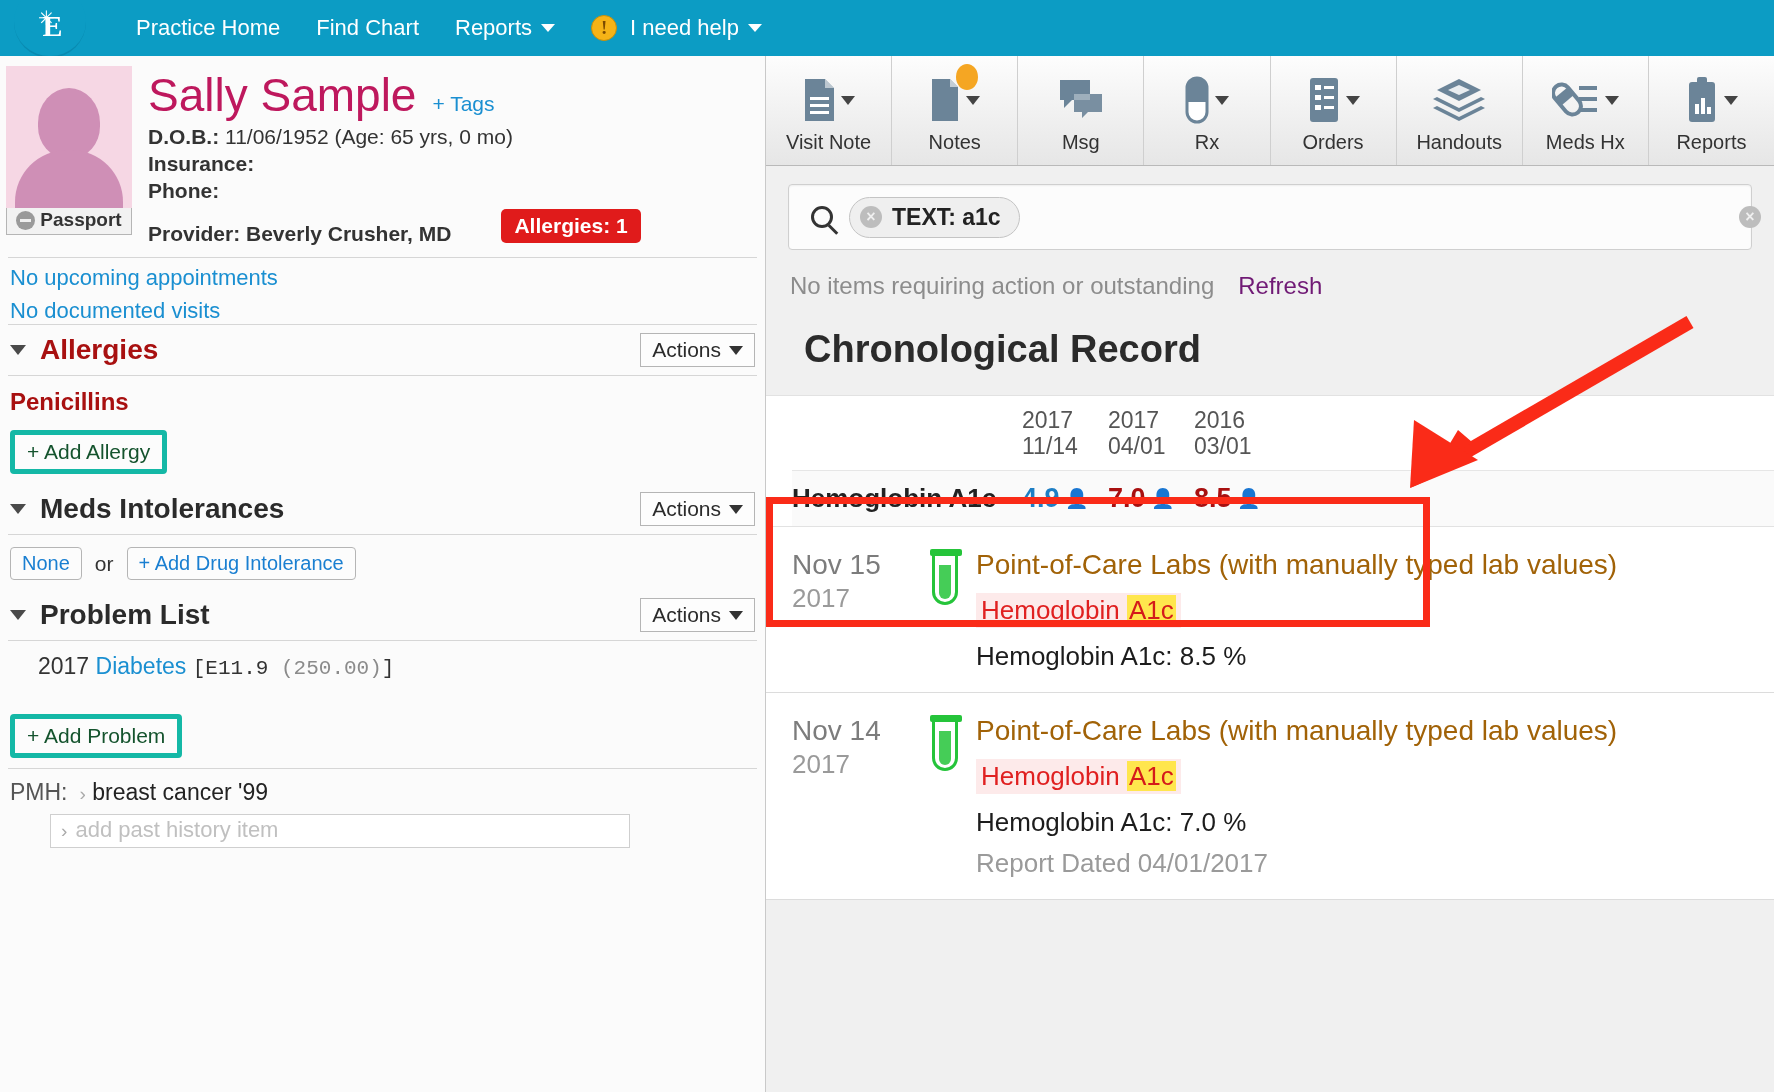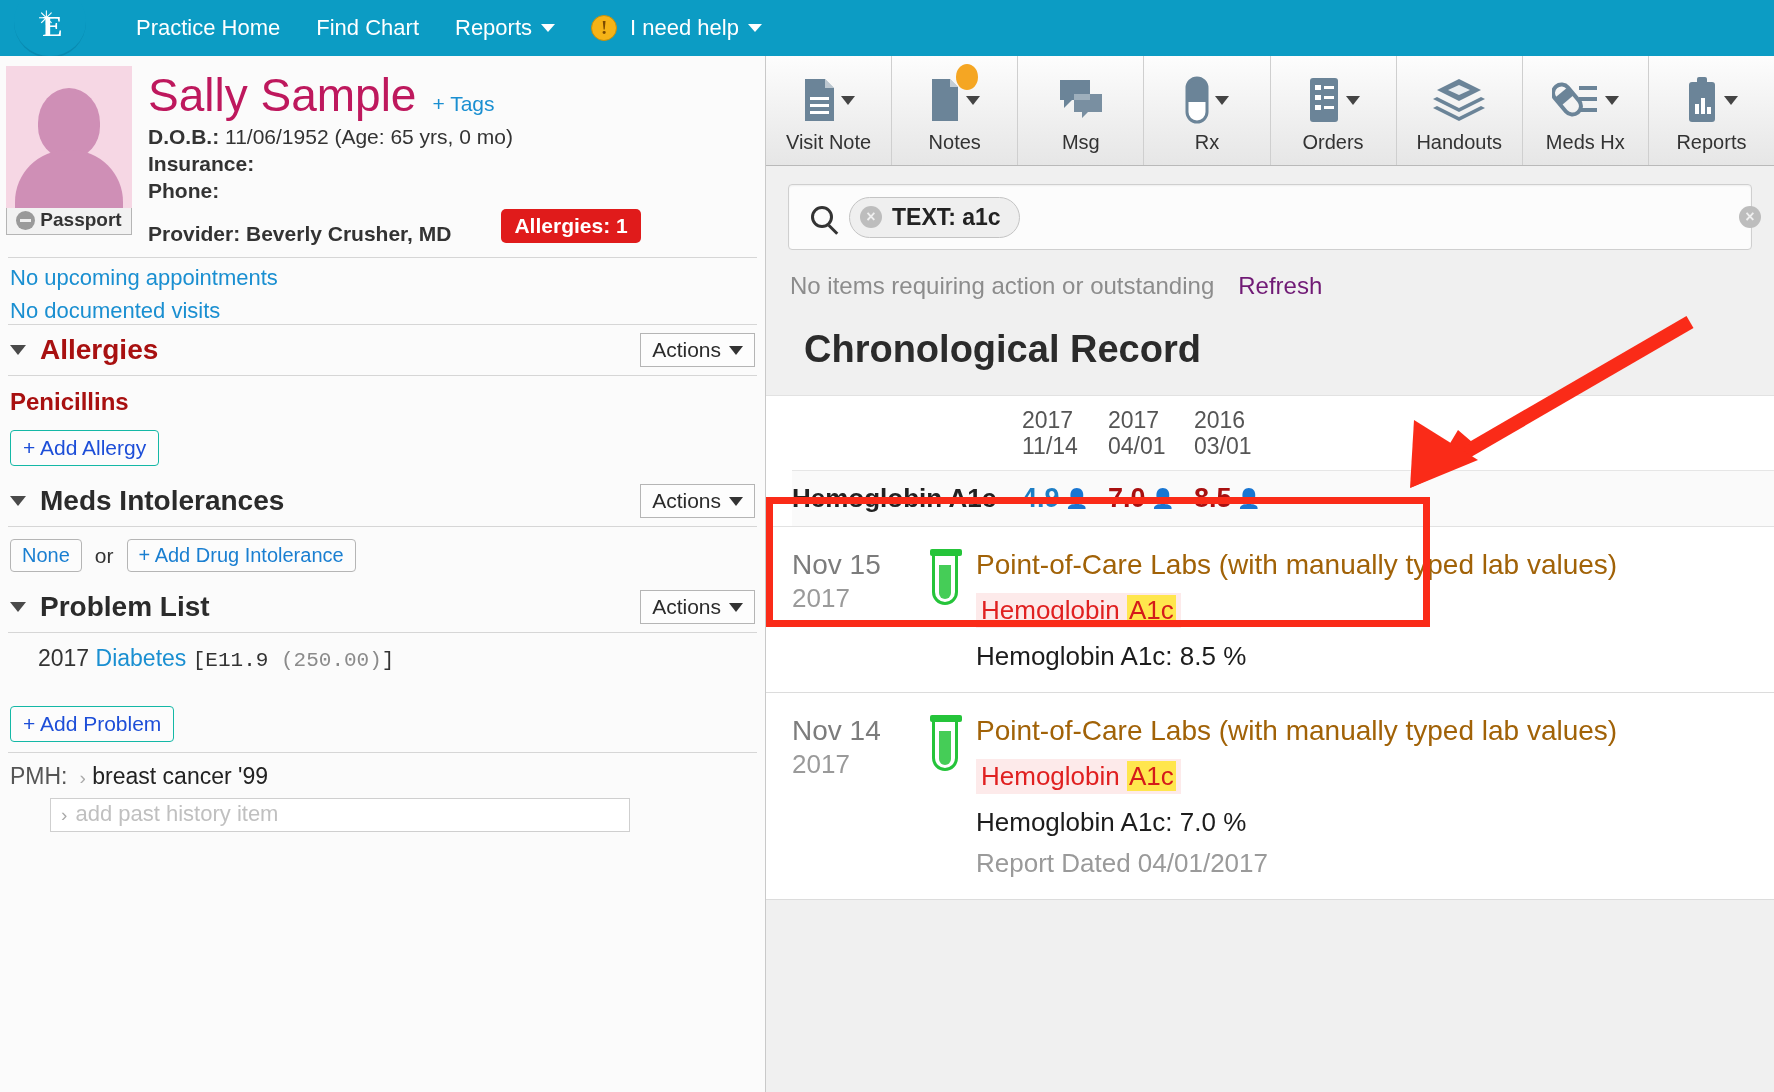--- a/index.html
+++ b/index.html
@@ -132,22 +132,22 @@
   }
   .caret-dark {
     width: 0; height: 0; border-left: 7px solid transparent;
     border-right: 7px solid transparent; border-top: 9px solid #333;
   }
   .sect-rule { height: 1px; background: #d6d6d6; margin: 0 8px; }
   .sect-body { padding: 12px 10px 10px 10px; }
   .allergen { color: #a81010; font-size: 24px; font-weight: bold; cursor: pointer; }
   .add-btn {
     display: inline-block; margin-top: 14px;
-    border: 1px solid #14b8a6; border-radius: 4px; background: #fcfcfc;
-    color: #1d4ed8; font-size: 21px; padding: 5px 12px; cursor: pointer;
+    border: 5px solid #14b8a6; border-radius: 4px; background: #fcfcfc;
+    color: #14532d; font-size: 21px; padding: 5px 12px; cursor: pointer;
   }
   .inline-row { display: flex; align-items: center; gap: 13px; }
   .inline-row .or { font-size: 21px; color: #333; }
   .problem-row { font-size: 23px; color: #333; padding-left: 28px; }
   .problem-row .plink { color: #1a8fd1; cursor: pointer; }
   .problem-row .code {
     font-family: "Liberation Mono", monospace; font-size: 21px; color: #333;
   }
   .problem-row .code .grey { color: #8b8b8b; }
   .export-btn {

